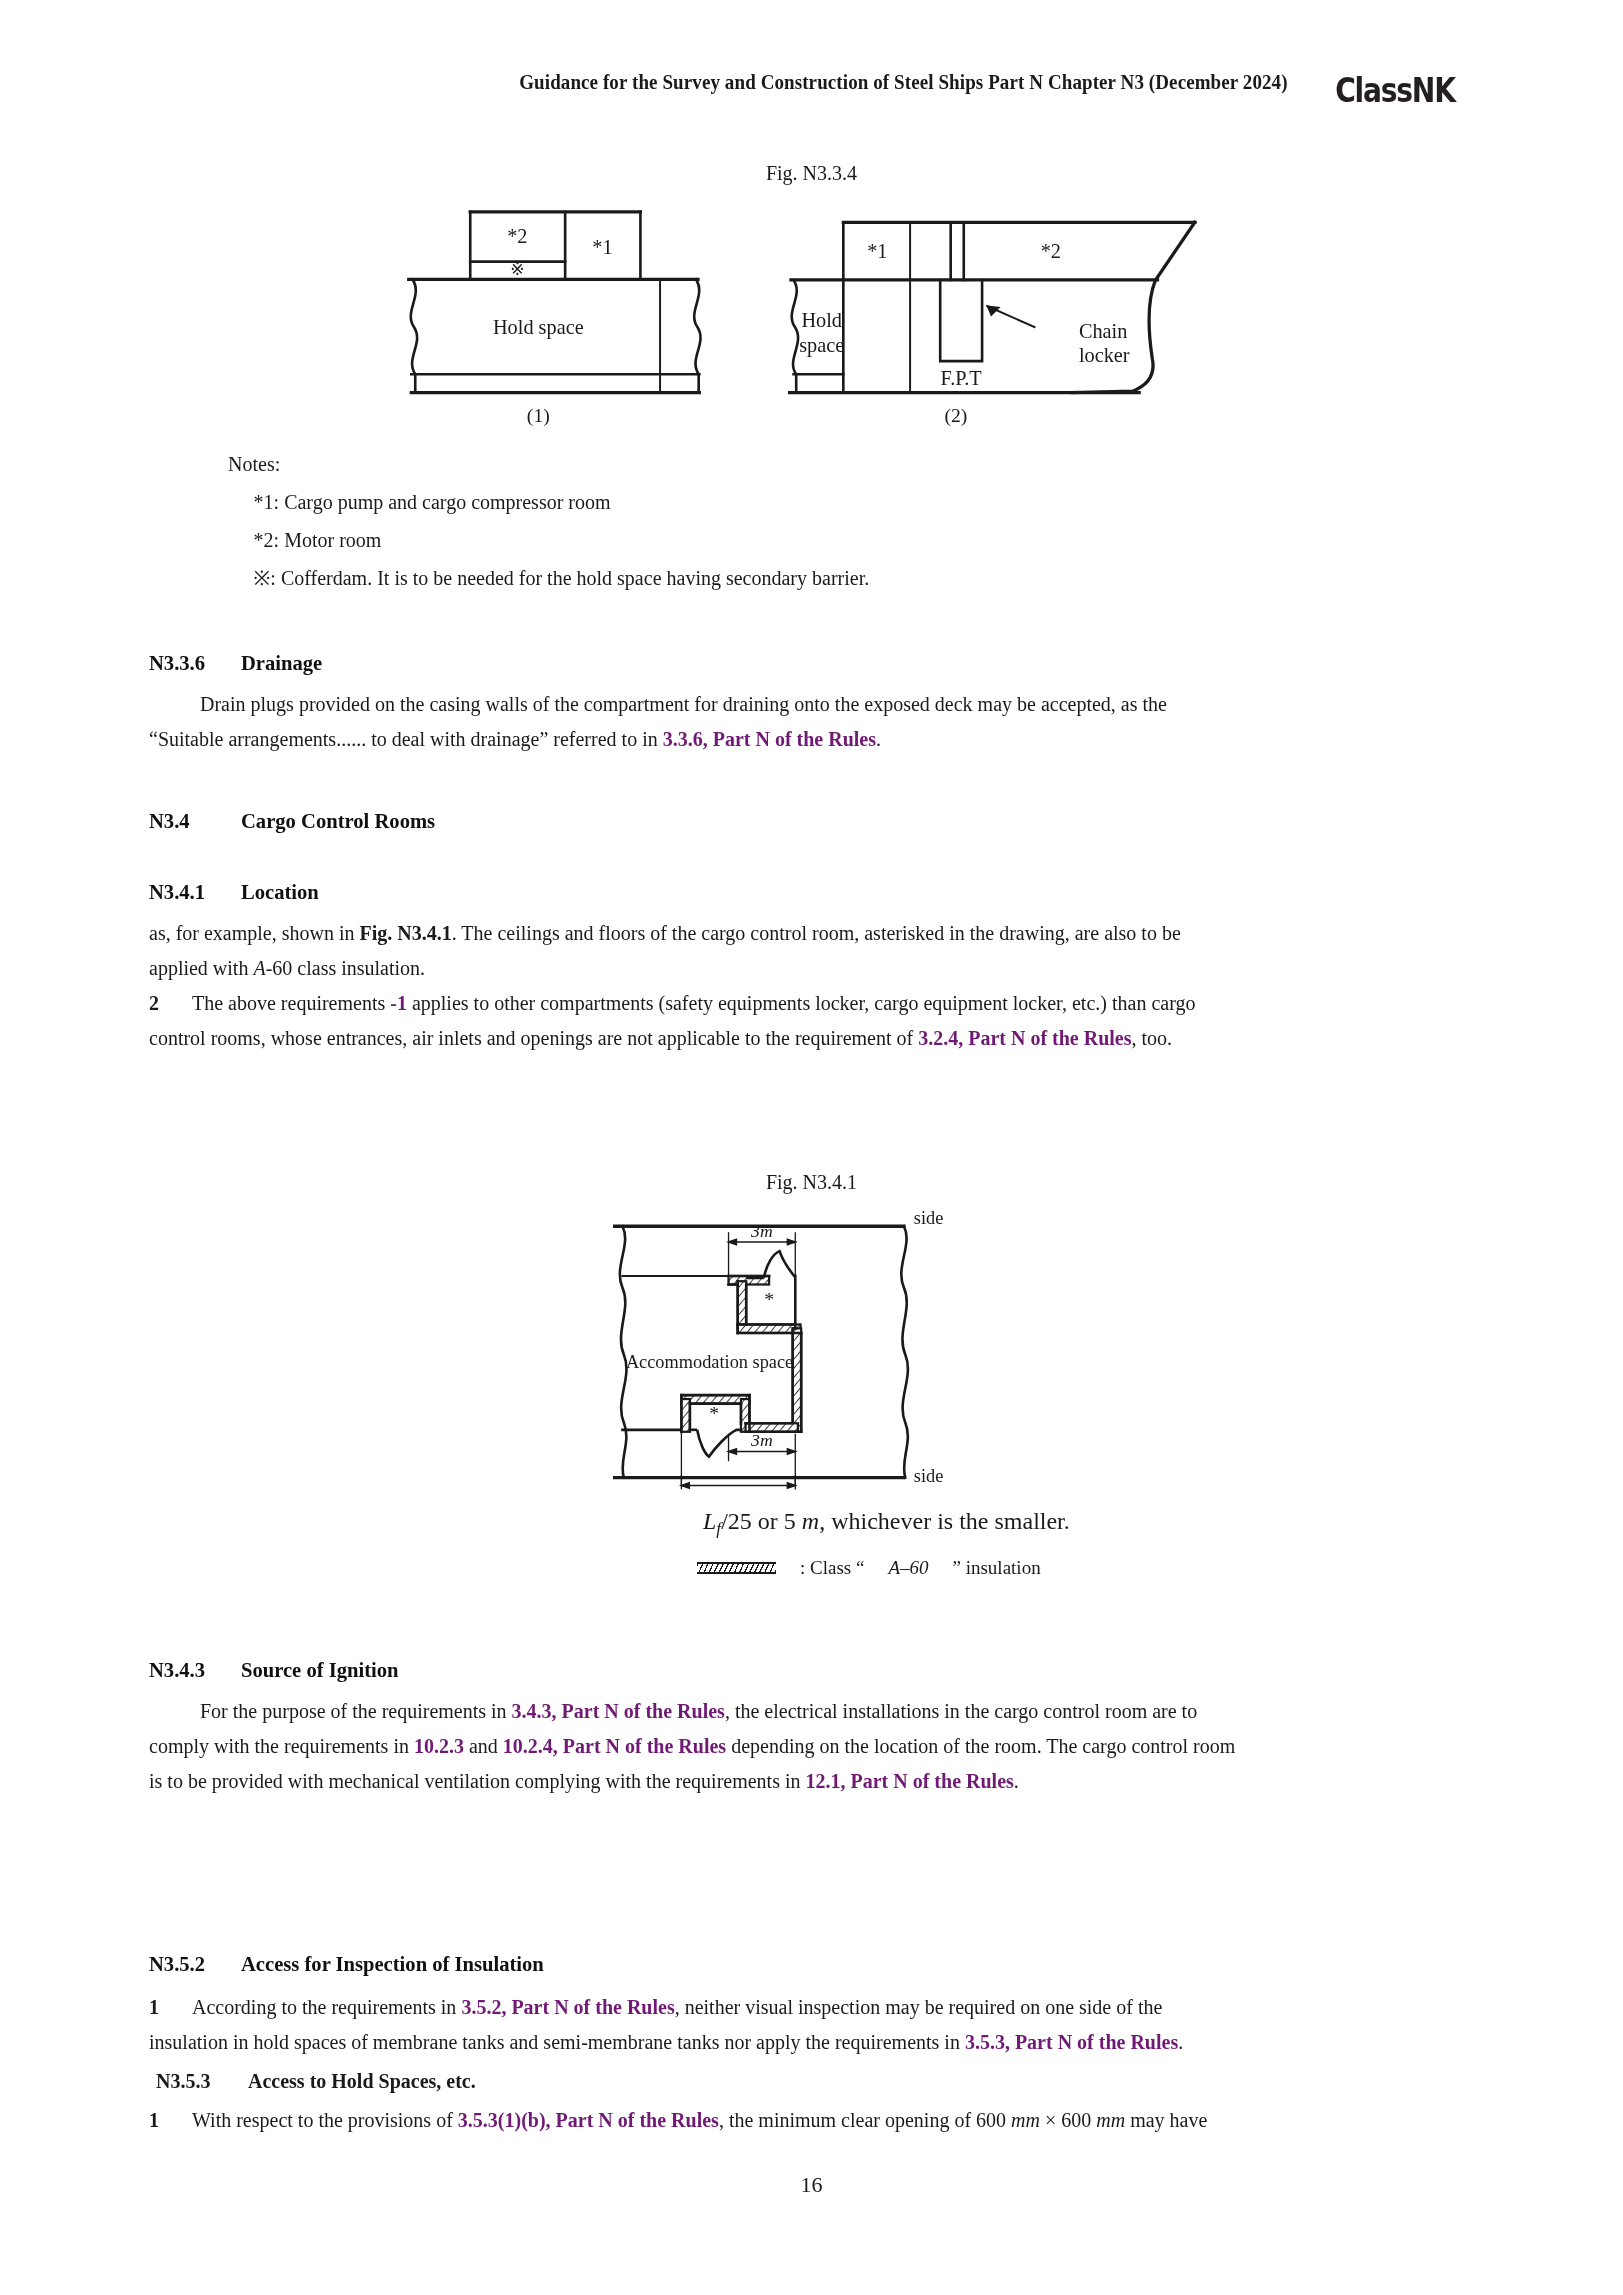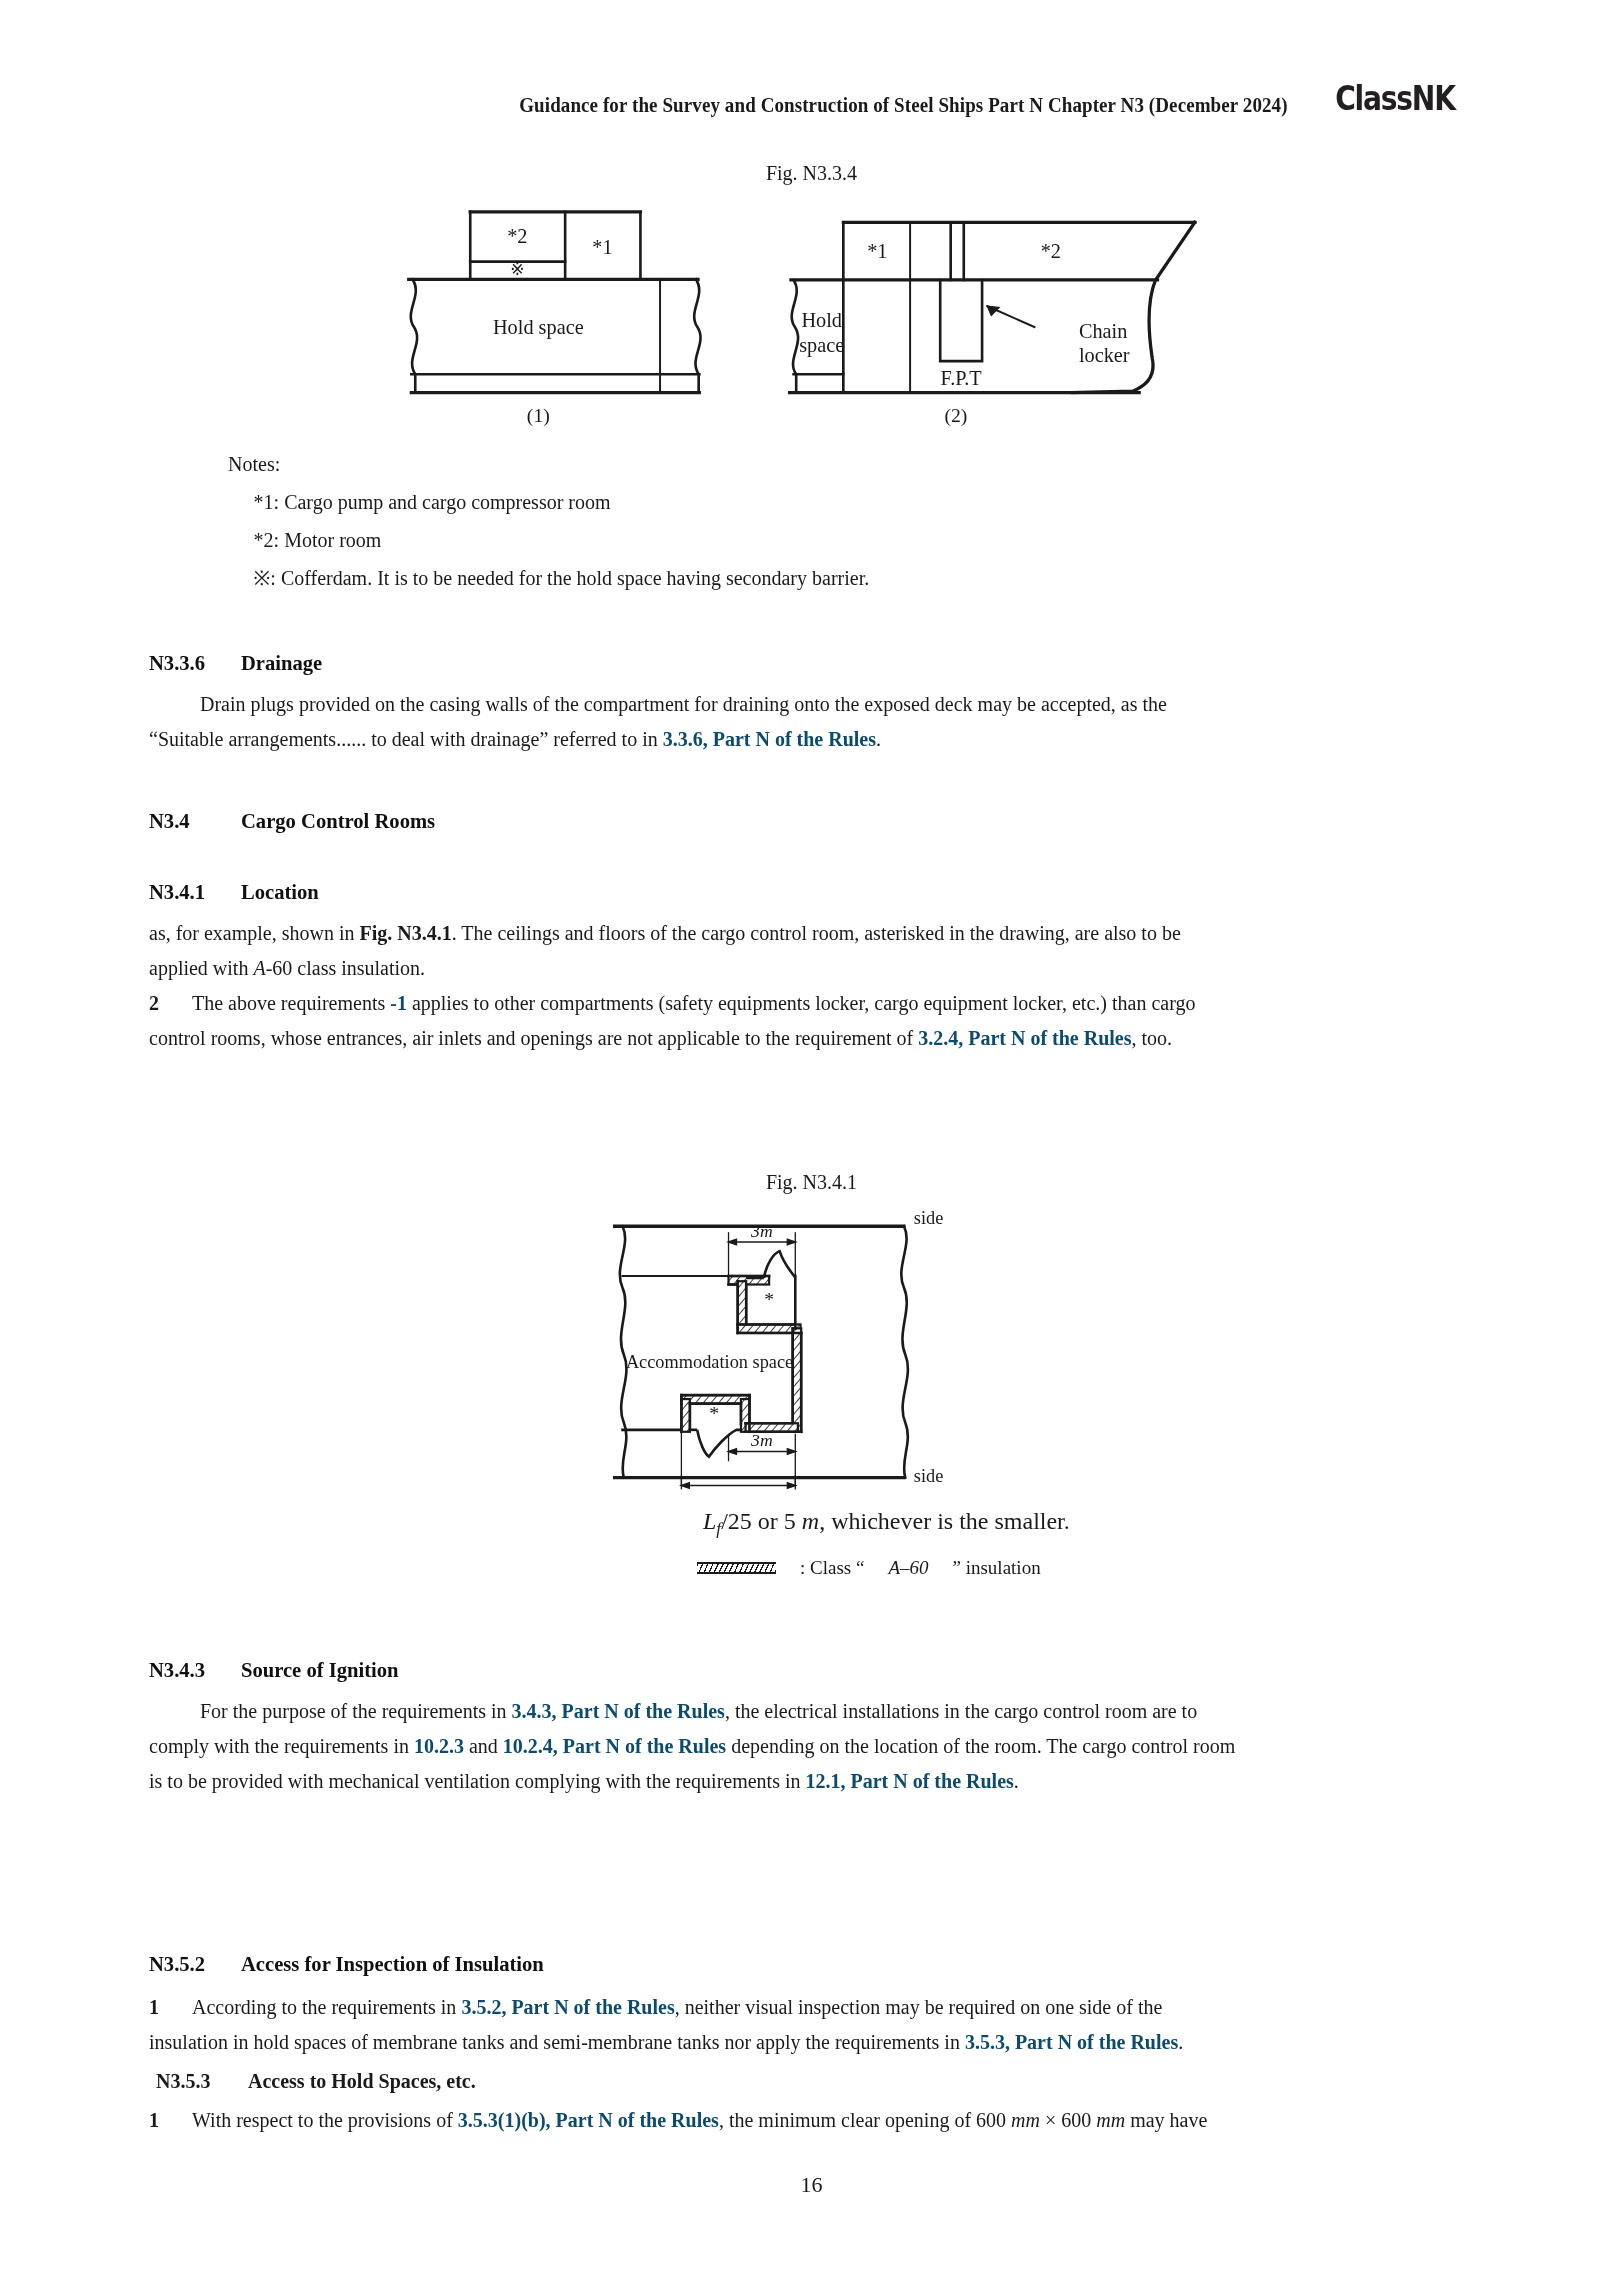--- a/index.html
+++ b/index.html
@@ -19,21 +19,21 @@
     padding: 0;
   }
 
   
   .header {
     position: absolute;
     left: 0; right: 0;
     top: 71px;
     height: 46px;
     display: flex;
-    align-items: flex-end;
+    align-items: flex-start;
     justify-content: flex-end;
     padding-right: 160px;
   }
   .header-title {
     font-family: "Liberation Serif", serif;
     font-weight: bold;
     font-size: 20px;
     letter-spacing: 0.1px;
     white-space: nowrap;
     color: #1a1a1a;
@@ -74,21 +74,21 @@
     white-space: nowrap;
   }
   .h-sec .num { display: inline-block; min-width: 92px; }
   .h-sub {
     font-weight: bold;
     font-size: 20px;
     line-height: 30px;
     white-space: nowrap;
   }
   .h-sub .num { display: inline-block; min-width: 92px; margin-left: 7px; }
-  .ref { color: #0c4a6e; font-weight: bold; }
+  .ref { color: #701a75; font-weight: bold; }
   .it { font-style: italic; }
   .bd { font-weight: bold; }
   .numlead {
     font-weight: bold;
     display: inline-block;
     width: 43px;
   }
 
   
   .fig334-cap {

